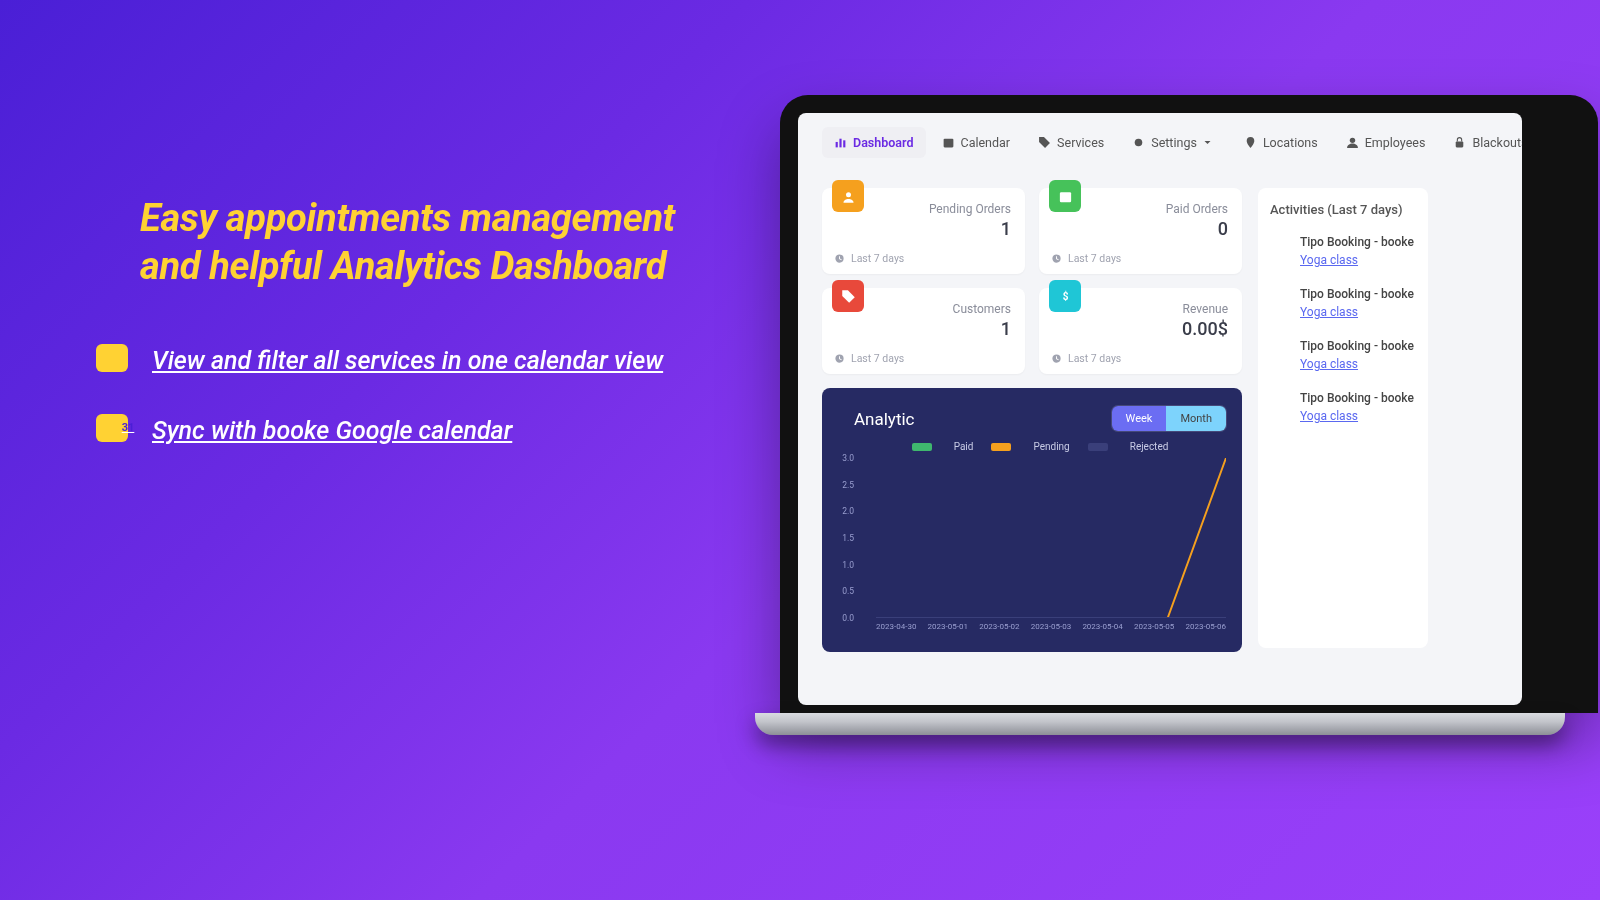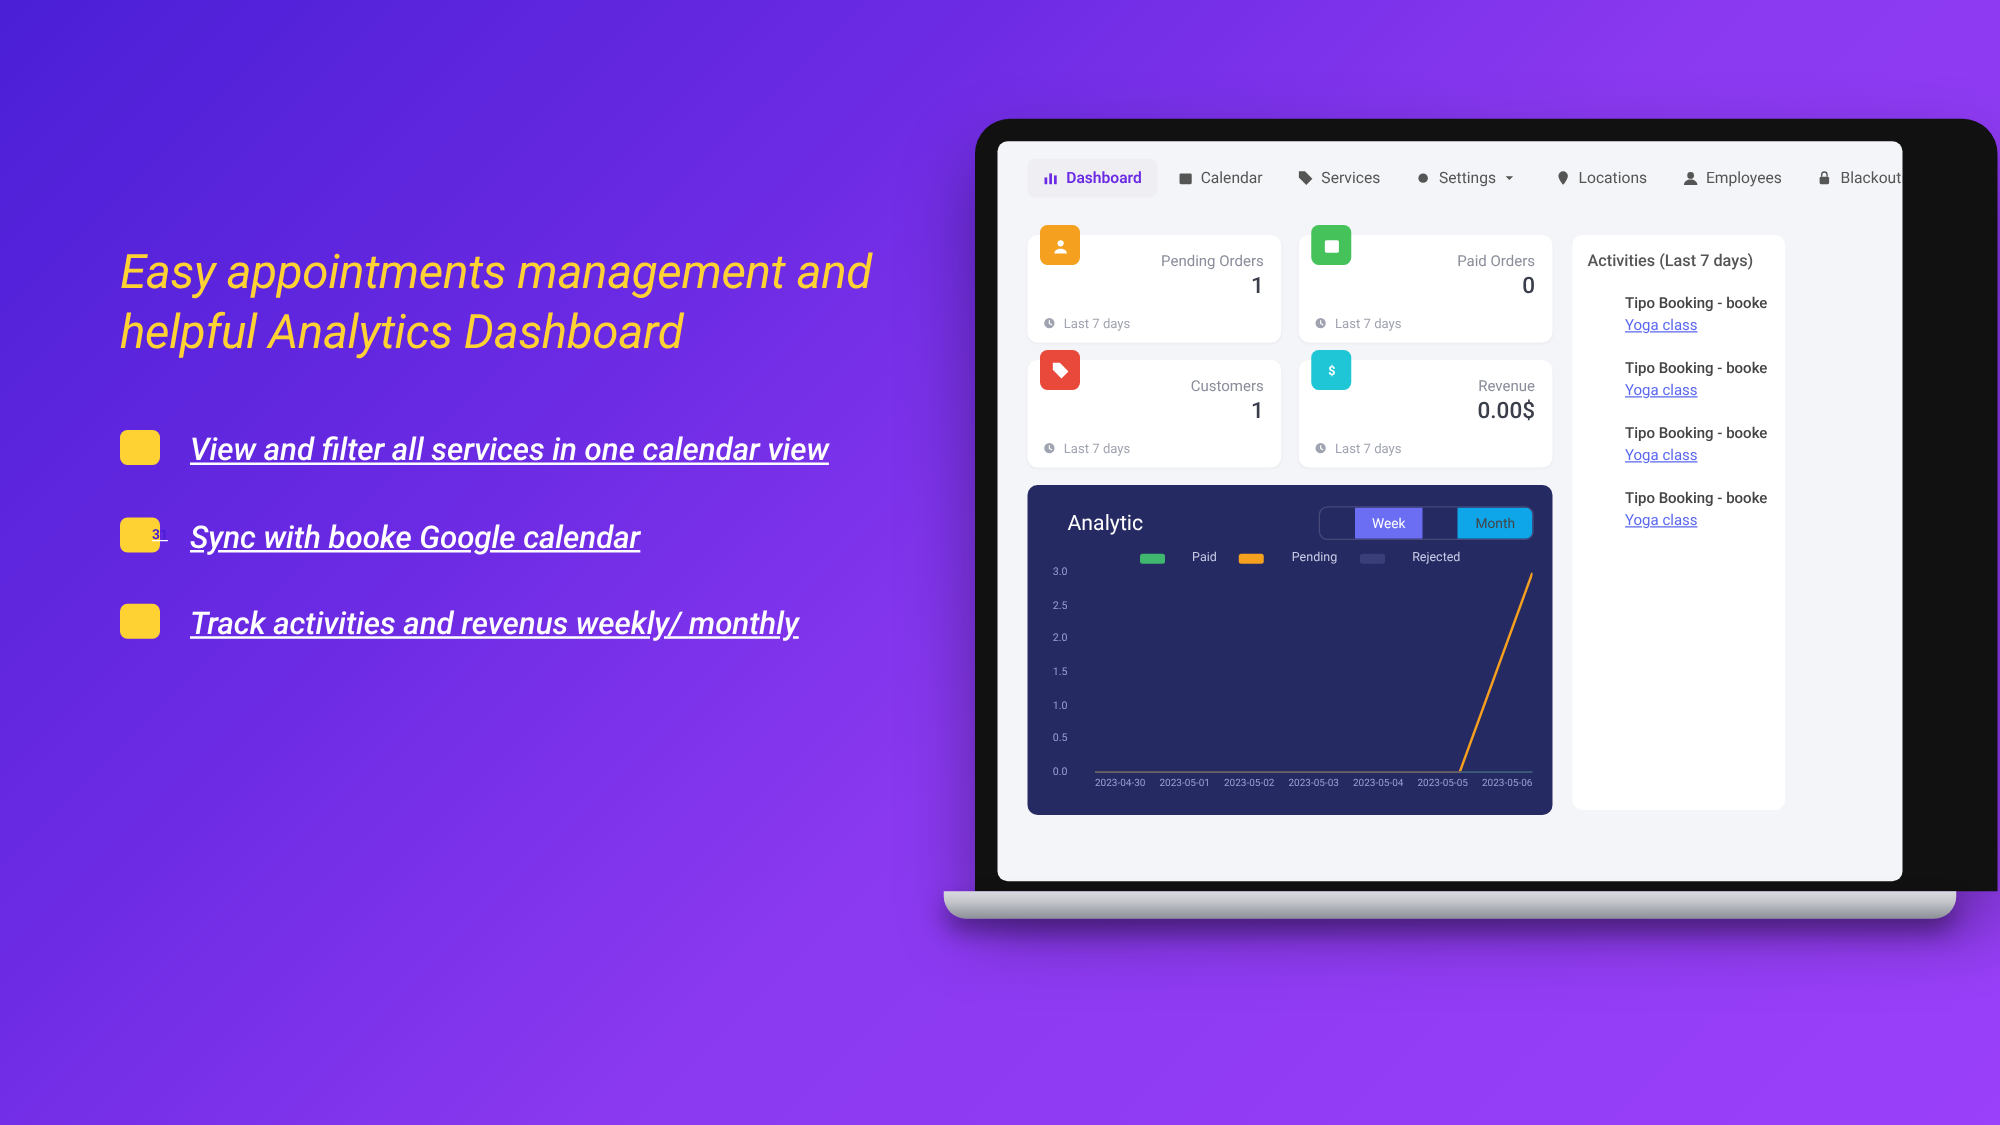--- a/index.html
+++ b/index.html
@@ -11,25 +11,26 @@
 
   
   .marketing {
     position: absolute;
     left: 96px; top: 195px; width: 620px;
     color: #fff;
   }
   .marketing h1 {
     color: #ffd233;
     font-style: italic;
-    font-weight: 400;
+    font-weight: 700;
     font-size: 38px;
     line-height: 1.25;
     letter-spacing: -0.3px;
     margin-bottom: 52px;
+    margin-left: 44px;
   }
   .marketing ul { list-style: none; }
   .marketing li {
     display: flex; align-items: flex-start; gap: 24px;
     margin-bottom: 32px;
     text-decoration: underline;
   }
   .feat-icon {
     width: 28px; height: 28px; flex: 0 0 28px;
     background: #ffd233; border-radius: 6px;
@@ -128,23 +129,23 @@
     padding: 18px 16px 14px 32px; color: #fff;
     width: 420px; height: 264px; position: relative;
   }
   .analytic-head {
     display: flex; justify-content: space-between; align-items: center;
     margin-bottom: 10px;
   }
   .analytic-head h3 { font-weight: 400; font-size: 17px; }
   .seg { display: flex; border-radius: 6px; overflow: hidden;
     box-shadow: 0 0 0 1px rgba(255,255,255,0.15); font-size: 11px; }
-  .seg span { padding: 6px 14px; cursor: pointer; margin-left: 28px; }
+  .seg span { padding: 6px 14px; cursor: pointer; }
   .seg .seg-active { background: #6b6df3; }
-  .seg .seg-inactive { background: #0ea5e9; color: #444; text-align: center; }
+  .seg .seg-inactive { background: #7dd3fc; color: #444; text-align: center; }
 
   .legend { display: flex; justify-content: center; gap: 18px; font-size: 10px; color: #c8cbe5; margin-bottom: 6px; }
   .legend-item { display: inline-flex; align-items: center; gap: 22px; }
   .swatch { width: 20px; height: 8px; border-radius: 2px; display: inline-block; }
   .sw-paid { background: #3fb76e; }
   .sw-pend { background: #f5a01e; }
   .sw-rej  { background: #3a3f7a; }
 
   .chart-area { position: relative; height: 160px; margin-left: 22px; }
   .y-axis { position: absolute; left: -22px; top: 0; height: 100%; font-size: 8.5px; color: #9a9fd0; }
@@ -177,30 +178,20 @@
             <rect x="8" y="11" width="8" height="2.2" fill="#ffd233"></rect>
             <rect x="10" y="15" width="4" height="2.2" fill="#ffd233"></rect>
           </svg>
       </span>
       <span class="feat-text">View and filter all services in one calendar view</span>
     </li>
     <li>
       <span class="feat-icon" style="font-size:11px;">31</span>
       <span class="feat-text">Sync with booke Google calendar</span>
     </li>
-    <li>
-      <span class="feat-icon">
-        <svg viewBox="0 0 24 24">
-            <rect x="3" y="12" width="4" height="9"></rect>
-            <rect x="10" y="6" width="4" height="15"></rect>
-            <rect x="17" y="9" width="4" height="12"></rect>
-          </svg>
-      </span>
-      <span class="feat-text">Track activities and revenus weekly/ monthly</span>
-    </li>
   </ul>
 </div>
 
 <div class="laptop">
   <div class="laptop-bezel">
     <div class="screen">
 
       <div class="navbar">
         <span class="nav-item active">
           <svg viewBox="0 0 24 24">

